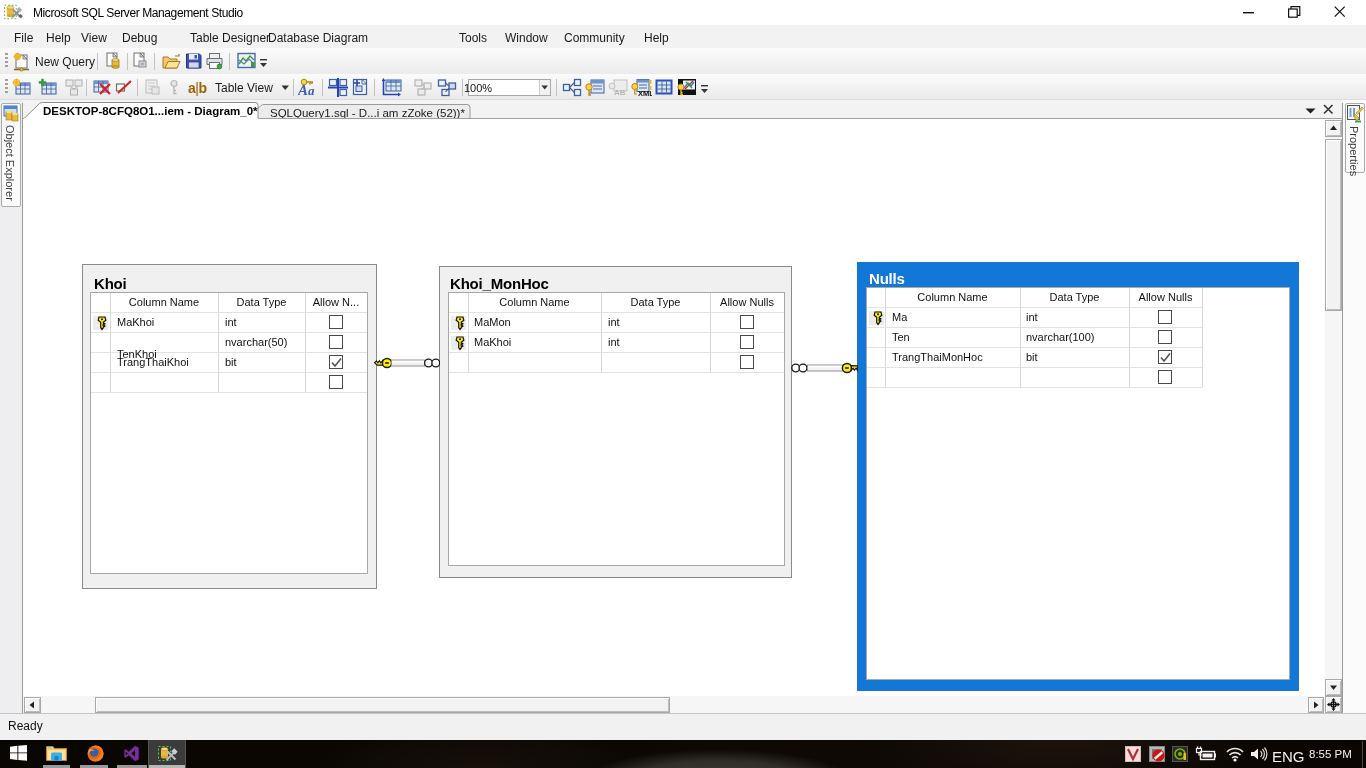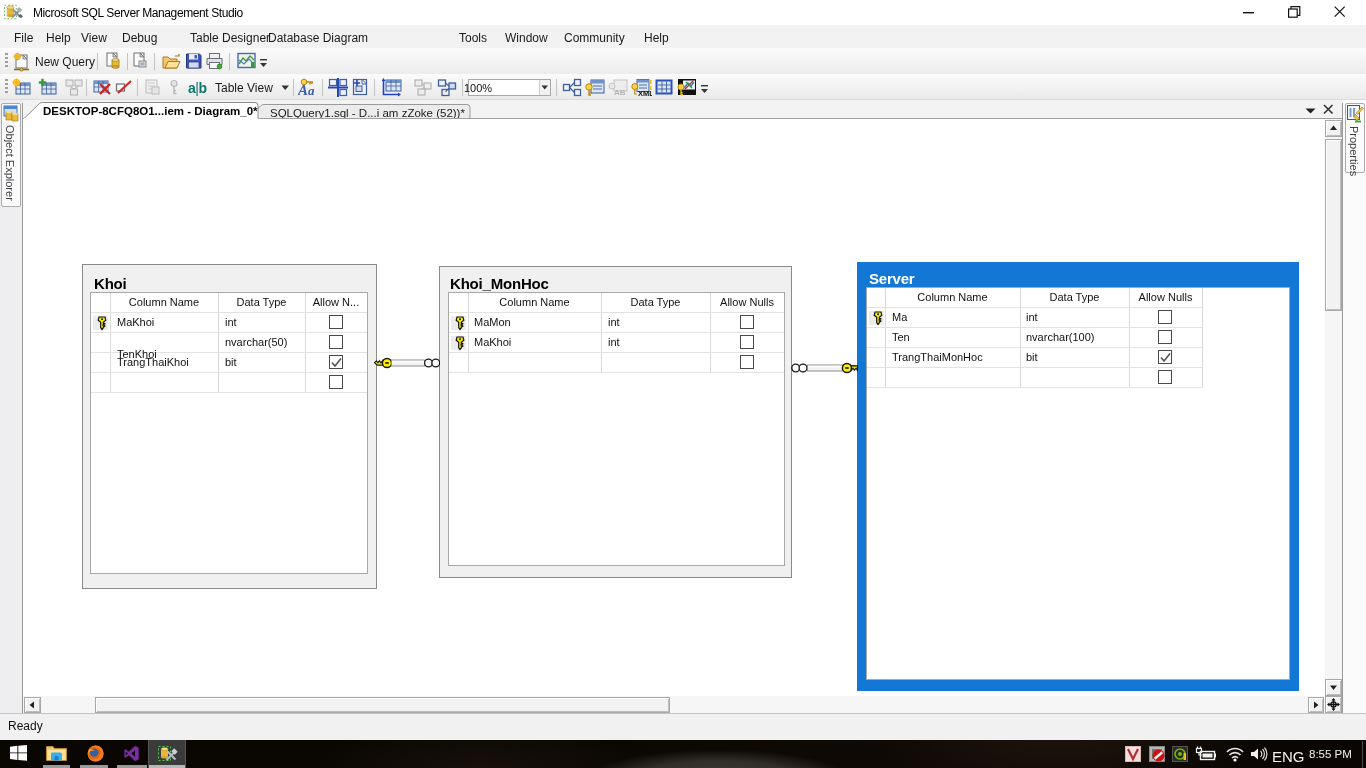--- a/index.html
+++ b/index.html
@@ -180,21 +180,21 @@
 <div class="tsep" style="left:137px;top:79px;"></div>
 <svg class="abs" style="left:143px;top:78px;" width="20" height="19" opacity="0.6">
   <rect x="3" y="2" width="11" height="13" fill="#ececec" stroke="#9a9a9a" stroke-width="1"></rect>
   <path d="M5 5 L12 5 M5 8 L12 8 M5 11 L10 11" stroke="#b0b0b0" stroke-width="1"></path>
   <rect x="9" y="9" width="7" height="7" fill="#e0e0e0" stroke="#9a9a9a" stroke-width="1"></rect>
 </svg>
 <svg class="abs" style="left:168px;top:79px;" width="13" height="17" opacity="0.55">
   <circle cx="6" cy="4.5" r="3" fill="#d8d8d8" stroke="#8a8a8a" stroke-width="1.2"></circle>
   <path d="M6 7.5 L6 14.5 L8.5 14.5 M6 11.5 L8 11.5" stroke="#8a8a8a" stroke-width="1.4" fill="none"></path>
 </svg>
-<div class="abs" style="left:188px;top:80px;font-size:14px;color:#0f766e;font-weight:bold;letter-spacing:-0.5px;">a<span style="font-weight:normal;">|</span>b</div>
+<div class="abs" style="left:188px;top:80px;font-size:14px;color:#a16207;font-weight:bold;letter-spacing:-0.5px;">a<span style="font-weight:normal;">|</span>b</div>
 <div class="abs" style="left:215px;top:81px;font-size:12px;color:#1a1a1a;">Table View</div>
 <div class="abs" style="left:281px;top:85px;">
     <svg width="9" height="6">
       <path d="M0.5 0.5 L8 0.5 L4.2 5 Z" fill="#333"></path>
     </svg>
   </div>
 <div class="tsep" style="left:293px;top:79px;"></div>
 <svg class="abs" style="left:298px;top:78px;" width="21" height="19">
   <text x="0" y="17" font-family="Liberation Serif" font-size="15" font-weight="bold" font-style="italic" fill="#3a5fb0">A</text>
   <text x="10" y="17" font-family="Liberation Serif" font-size="13" font-weight="bold" font-style="italic" fill="#3a5fb0">a</text>
@@ -407,21 +407,21 @@
 </svg>
 <div class="gt" style="left:474px;top:316px;">MaMon</div>
 <div class="gt" style="left:608px;top:316px;">int</div>
 <div class="gt" style="left:474px;top:336px;">MaKhoi</div>
 <div class="gt" style="left:608px;top:336px;">int</div>
 <div class="cb" style="left:740px;top:315px;"></div>
 <div class="cb" style="left:740px;top:335px;"></div>
 <div class="cb" style="left:740px;top:355px;"></div>
 
 <div class="abs" style="left:857px;top:262px;width:442px;height:429px;background:#1377d5;"></div>
-<div class="abs" style="left:869px;top:270px;font-size:15px;font-weight:bold;color:#fff;letter-spacing:-0.2px;">Server</div>
+<div class="abs" style="left:869px;top:270px;font-size:15px;font-weight:bold;color:#fff;letter-spacing:-0.2px;">Nulls</div>
 <div class="abs" style="left:866px;top:287px;width:424px;height:393px;background:#fff;border:1px solid #a8a8a8;"></div>
 <div class="vl" style="left:885px;top:288px;height:99px;"></div>
 <div class="vl" style="left:1020px;top:288px;height:99px;"></div>
 <div class="vl" style="left:1129px;top:288px;height:99px;"></div>
 <div class="vl" style="left:1202px;top:288px;height:99px;"></div>
 <div class="hl" style="left:867px;top:307px;width:335px;"></div>
 <div class="hl" style="left:867px;top:327px;width:335px;"></div>
 <div class="hl" style="left:867px;top:347px;width:335px;"></div>
 <div class="hl" style="left:867px;top:367px;width:335px;"></div>
 <div class="hl" style="left:867px;top:387px;width:335px;"></div>

